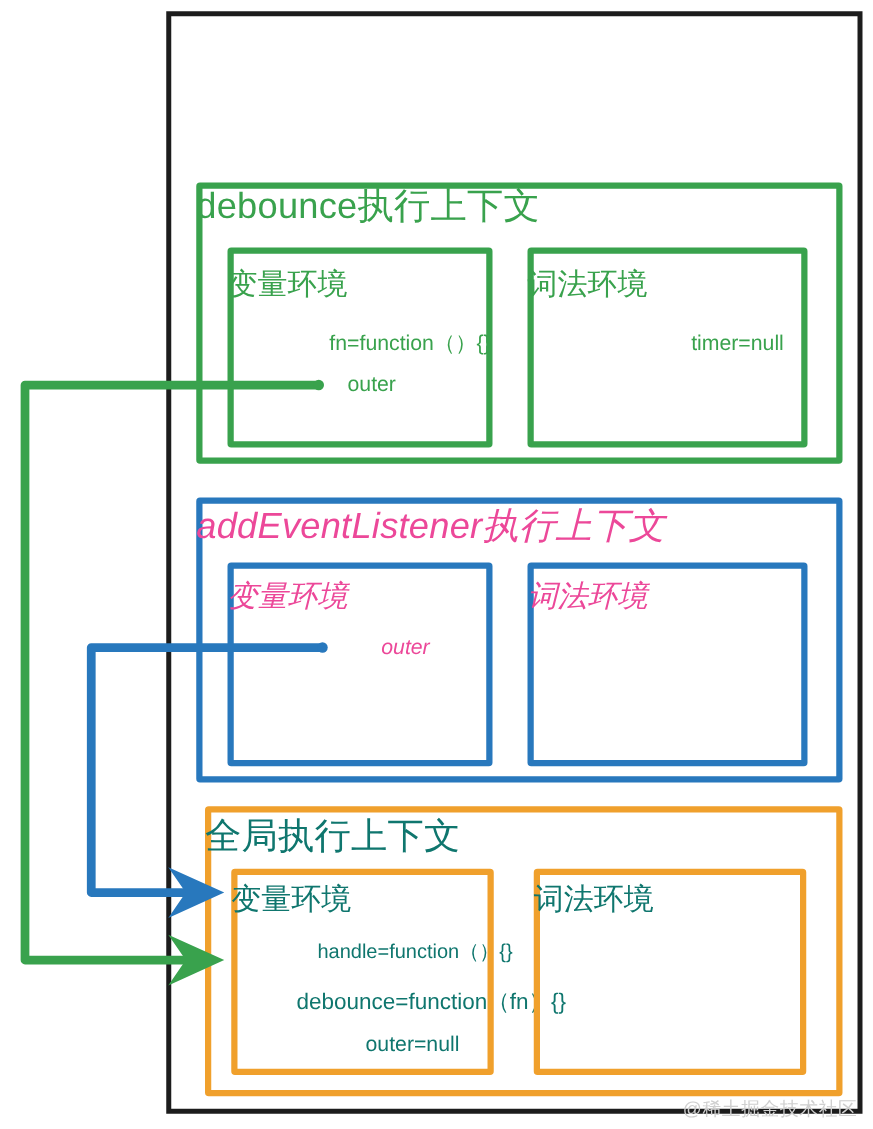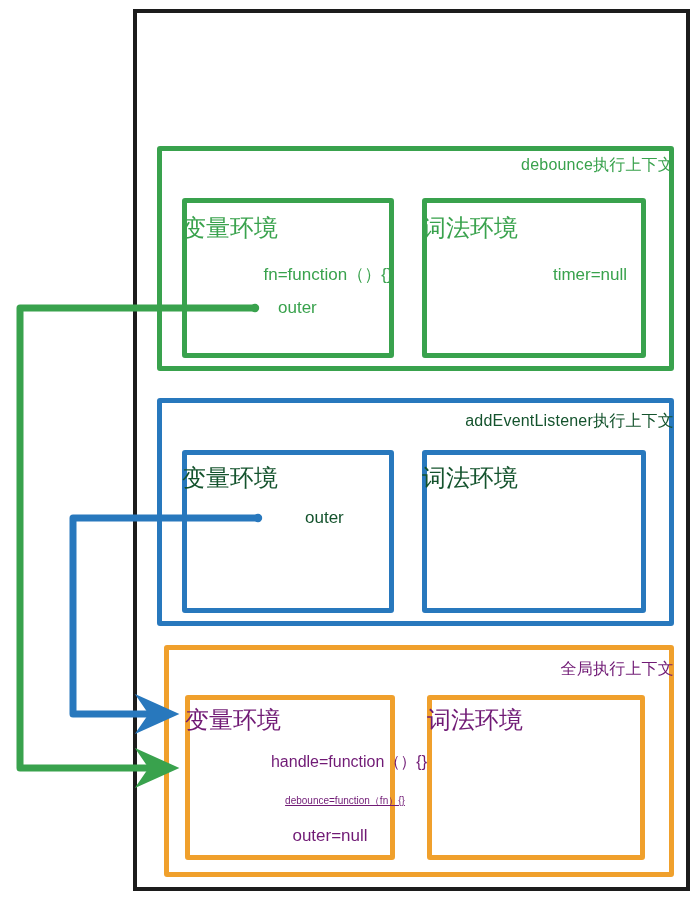--- a/index.html
+++ b/index.html
@@ -43,22 +43,22 @@
     box-sizing: border-box;
     border-width: 5px;
     border-style: solid;
     border-radius: 3px;
     background: transparent;
   }
   .ctx-title {
     position: absolute;
     left: 0;
     right: 0;
-    text-align: right;
-    font-size: 16px;
+    text-align: left;
+    font-size: 29px;
     line-height: 30px;
     letter-spacing: 0.2px;
     white-space: nowrap;
   }
 
   
   .env-box {
     position: absolute;
     box-sizing: border-box;
     border-width: 5px;
@@ -79,22 +79,22 @@
     position: absolute;
     left: 0;
     right: 0;
     text-align: center;
     white-space: nowrap;
     margin-left: 40px;
   }
 
   
   .green  { border-color: #39a24d; color: #39a24d; }
-  .blue   { border-color: #2878bd; color: #14532d; }
-  .orange { border-color: #f0a02c; color: #701a75; }
+  .blue   { border-color: #2878bd; color: #ec4899; font-style: italic; }
+  .orange { border-color: #f0a02c; color: #0f766e; }
 
   
   .watermark {
     position: absolute;
     right: 12px;
     bottom: 6px;
     font-size: 15px;
     color: #cfcfcf;
     letter-spacing: 0.5px;
     white-space: nowrap;
@@ -128,22 +128,22 @@
   <div class="env-entry blue" style="left:265px; top:508px; width:212px; text-align:left; font-size:17px; line-height:20px;">outer</div>
 
   <div class="env-box blue" style="left:422px; top:450px; width:224px; height:163px;"></div>
   <div class="env-title blue" style="left:422px; top:464px; width:224px;">词法环境</div>
 
   <div class="ctx-box orange" style="left:164px; top:645px; width:510px; height:232px;"></div>
   <div class="ctx-title orange" style="left:164px; top:654px; width:510px;">全局执行上下文</div>
 
   <div class="env-box orange" style="left:185px; top:695px; width:210px; height:165px;"></div>
   <div class="env-title orange" style="left:185px; top:706px; width:210px;">变量环境</div>
-  <div class="env-entry orange" style="left:185px; top:752px; width:248px; font-size:16px; line-height:19px;">handle=function（）{}</div>
-  <div class="env-entry orange" style="left:185px; top:792px; width:240px; font-size:10px; line-height:18px;text-decoration:underline;">debounce=function（fn）{}</div>
+  <div class="env-entry orange" style="left:168px; top:752px; width:248px; font-size:16px; line-height:19px;">handle=function（）{}</div>
+  <div class="env-entry orange" style="left:185px; top:792px; width:240px; font-size:18px; line-height:18px;">debounce=function（fn）{}</div>
   <div class="env-entry orange" style="left:185px; top:826px; width:210px; font-size:17px; line-height:20px;">outer=null</div>
 
   <div class="env-box orange" style="left:427px; top:695px; width:218px; height:165px;"></div>
   <div class="env-title orange" style="left:427px; top:706px; width:218px;">词法环境</div>
 
   <svg id="arrow-layer" viewBox="0 0 698 903">
     <defs>
       <marker id="head-green" markerWidth="7" markerHeight="7" refX="2.2" refY="3.1" orient="auto" markerUnits="strokeWidth">
         <path d="M0,0.2 L6.4,3.1 L0,6.0 L2.0,3.1 Z" fill="#39a24d"></path>
       </marker>
@@ -157,14 +157,15 @@
       <path d="M 255,308 L 20,308 L 20,768 L 150,768" fill="none" stroke="#39a24d" stroke-width="7" stroke-linecap="round" stroke-linejoin="round" marker-end="url(#head-green)"></path>
       <circle cx="255" cy="308" r="4.2" fill="#39a24d"></circle>
     </g>
 
     <g>
       <path d="M 258,518 L 73,518 L 73,714 L 150,714" fill="none" stroke="#2878bd" stroke-width="7" stroke-linecap="round" stroke-linejoin="round" marker-end="url(#head-blue)"></path>
       <circle cx="258" cy="518" r="4.2" fill="#2878bd"></circle>
     </g>
   </svg>
 
+  <div class="watermark">@稀土掘金技术社区</div>
 
 </div>
 
 </body></html>

